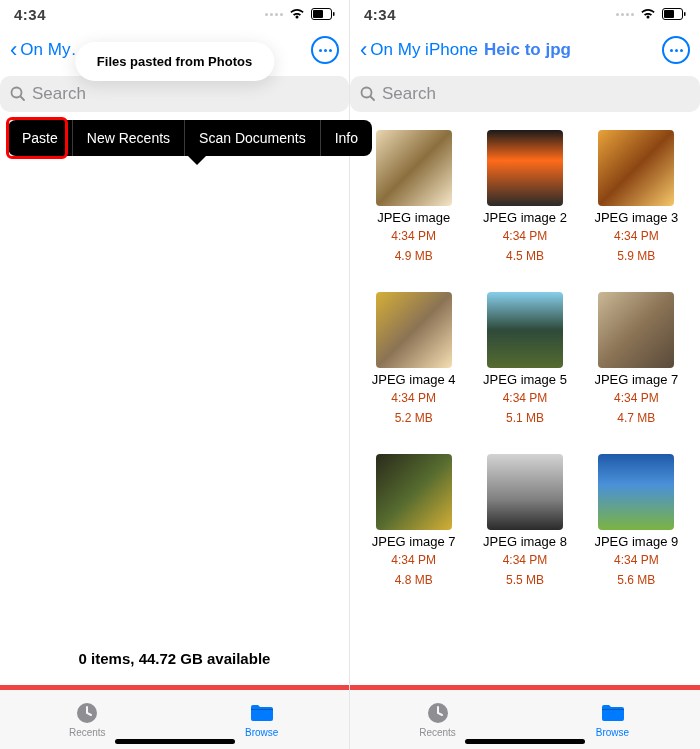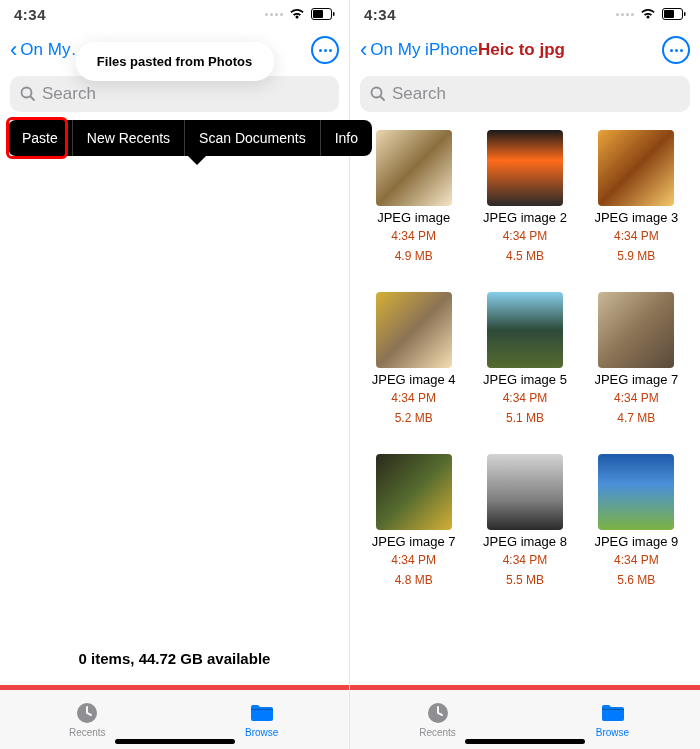--- a/index.html
+++ b/index.html
@@ -7,26 +7,26 @@
 .phone { width: 350px; height: 749px; display: flex; flex-direction: column; position: relative; background: #fff; }
 .phone.left { border-right: 1px solid #e5e5e5; }
 .status-bar { height: 28px; display: flex; align-items: center; justify-content: space-between; padding: 0 14px; font-size: 15px; font-weight: 600; color: #404040; }
 .status-time { letter-spacing: 0.5px; }
 .status-icons { display: flex; gap: 6px; align-items: center; }
 .dots { display:flex; gap:2px; }
 .dot { width:3px; height:3px; border-radius:50%; background:#c7c7cc; }
 .nav-bar { height: 44px; display: flex; align-items: center; padding: 0 10px; position: relative; }
 .back { display: flex; align-items: center; gap: 3px; color: #007aff; font-size: 17px; cursor: pointer; }
 .back-chevron { font-size: 22px; line-height: 1; font-weight: 400; }
-.nav-title { font-size: 17px; font-weight: 600; color: #b91c1c; }
+.nav-title { font-size: 17px; font-weight: 600; color: #3b82f6; margin-left: 6px; }
 .more-btn { margin-left: auto; width: 28px; height: 28px; border: 2px solid #007aff; border-radius: 50%; display: flex; align-items: center; justify-content: center; color: #007aff; cursor: pointer; }
 .more-dots { display:flex; gap:2px; }
 .more-dots span { width:3px; height:3px; background:#007aff; border-radius:50%; display:block; }
 .toast { position: absolute; top: 42px; left: 50%; transform: translateX(-50%); background: #fff; border-radius: 24px; padding: 12px 22px; font-size: 13px; font-weight: 700; color: #000; box-shadow: 0 4px 18px rgba(0,0,0,0.12); z-index: 20; white-space: nowrap; }
-.search-bar { margin: 4px 10px 8px; background: #eeeeef; border-radius: 10px; height: 36px; display: flex; align-items: center; padding: 0 10px; gap: 6px; }
+.search-bar { margin: 4px 0 8px; background: #eeeeef; border-radius: 10px; height: 36px; display: flex; align-items: center; padding: 0 10px; gap: 6px; }
 .search-bar svg { flex-shrink: 0; }
 .search-input { border: none; background: transparent; outline: none; font-size: 17px; color: #000; width: 100%; }
 .search-input::placeholder { color: #8e8e93; }
 .context-menu { position: absolute; top: 120px; left: 8px; display: flex; background: #000; border-radius: 8px; z-index: 15; }
 .ctx-item { color: #fff; font-size: 14px; padding: 10px 14px; cursor: pointer; border-right: 1px solid #3a3a3c; white-space: nowrap; }
 .ctx-item:last-child { border-right: none; }
 .ctx-highlight { position: absolute; border: 3px solid #ff0000; border-radius: 6px; pointer-events: none; z-index: 16; }
 .ctx-arrow { position: absolute; top: 156px; left: 188px; width: 0; height: 0; border-left: 9px solid transparent; border-right: 9px solid transparent; border-top: 9px solid #000; z-index: 15; }
 .content { flex: 1; overflow-y: auto; padding: 4px 0; }
 .content.empty { display:flex; flex-direction:column; }

